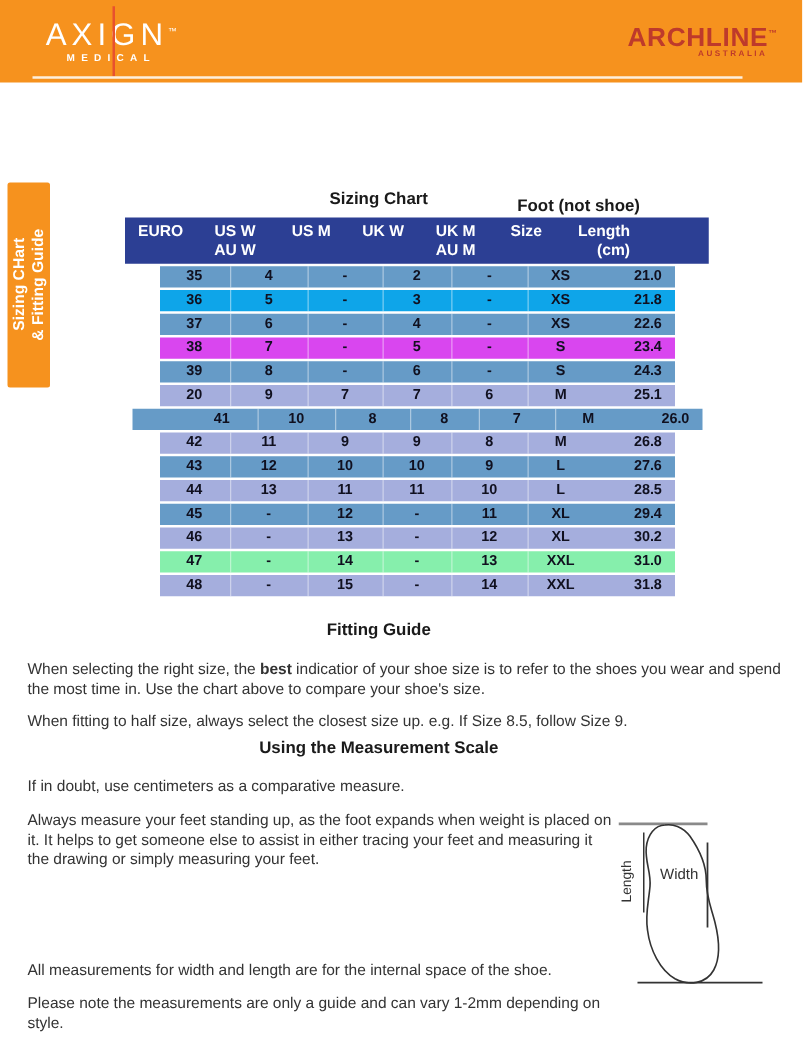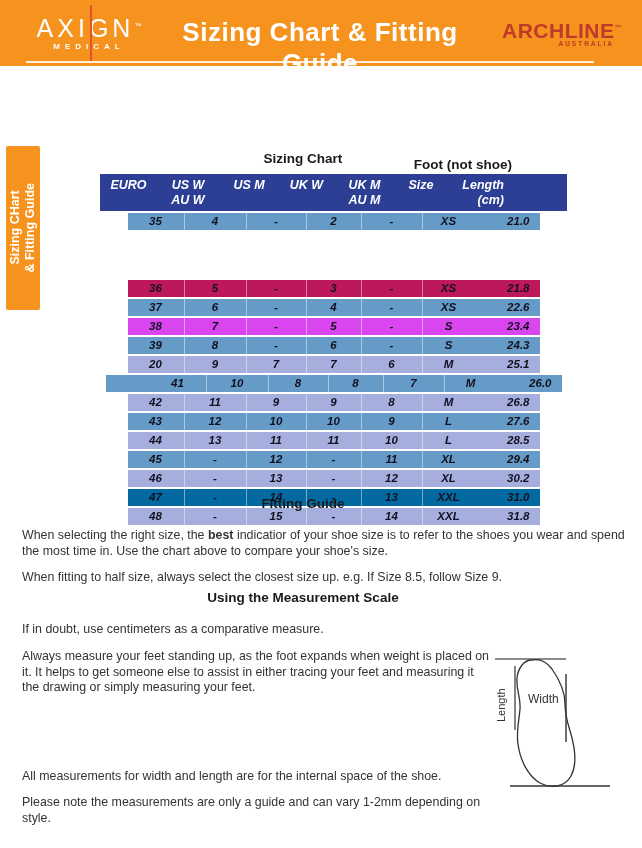--- a/index.html
+++ b/index.html
@@ -28,21 +28,21 @@
     position:absolute;left:6px;top:146px;width:34px;height:164px;background:#F6921E;
     border-radius:2px;display:flex;align-items:center;justify-content:center;
   }
   .side-tab-text{
     writing-mode:vertical-rl;transform:rotate(180deg);
     color:#fff;font-weight:700;font-size:12.5px;line-height:15px;text-align:center;
   }
   
   .chart-title{position:absolute;left:0;top:151px;width:606px;text-align:center;font-weight:700;font-size:13.5px;color:#1a1a1a;}
   .foot-note{position:absolute;left:350px;top:157px;width:162px;text-align:right;font-weight:700;font-size:13.5px;color:#1a1a1a;}
-  .table{position:absolute;left:100px;top:174px;width:467px;font-style:italic;}
+  .table{position:absolute;left:100px;top:174px;width:467px;}
   .thead{display:grid;grid-template-columns:57px 62px 60px 55px 61px 52px 65px;background:#2C3F94;height:37px;margin-bottom:2px;}
   .hcell{color:#fff;font-weight:700;font-size:12.5px;text-align:center;padding-top:4px;line-height:15px;}
   .hcell.c6{text-align:right;padding-right:8px;}
   .tbody{display:flex;flex-direction:column;gap:2px;background:#fff;align-items:center;}
   .trow{display:grid;grid-template-columns:57px 62px 60px 55px 61px 52px 65px;height:17px;}
   .tcell{font-weight:700;font-size:11.5px;color:#10101f;text-align:center;line-height:17px;}
   .tcell.c0,.tcell.c1,.tcell.c2,.tcell.c3,.tcell.c4{border-right:1px solid rgba(255,255,255,.45);}
   .tcell.c6{text-align:right;padding-right:10px;}
   
   .h2{position:absolute;left:0;width:606px;text-align:center;font-weight:700;font-size:13.5px;color:#1a1a1a;}
@@ -55,21 +55,20 @@
 <body>
 
 <div class="page">
 
   <header class="topbar">
     <div class="axign">
       <div class="axign-line"></div>
       <div class="axign-name"><span>AXIGN</span><sup>™</sup></div>
       <div class="axign-sub">MEDICAL</div>
     </div>
-    <div class="doc-title">Sizing Chart &amp; Fitting Guide</div>
     <div class="archline">
       <div class="arch-name"><span>ARCHLINE</span><sup>™</sup></div>
       <div class="arch-sub">AUSTRALIA</div>
     </div>
     <div class="topbar-stripe"></div>
   </header>
 
   <aside class="side-tab">
     <div class="side-tab-text">
       <div>Sizing CHart</div>
@@ -114,21 +113,21 @@
     <div class="tbody">
         <div class="trow" style="background: rgb(102, 155, 199);">
           <div class="tcell c0">35</div>
           <div class="tcell c1">4</div>
           <div class="tcell c2">-</div>
           <div class="tcell c3">2</div>
           <div class="tcell c4">-</div>
           <div class="tcell c5">XS</div>
           <div class="tcell c6">21.0</div>
         </div>
-        <div class="trow" style="background: #be185d; margin-top: 48px;">
+        <div class="trow" style="background: #0ea5e9;">
           <div class="tcell c0">36</div>
           <div class="tcell c1">5</div>
           <div class="tcell c2">-</div>
           <div class="tcell c3">3</div>
           <div class="tcell c4">-</div>
           <div class="tcell c5">XS</div>
           <div class="tcell c6">21.8</div>
         </div>
         <div class="trow" style="background: rgb(102, 155, 199);">
           <div class="tcell c0">37</div>
@@ -213,21 +212,21 @@
         </div>
         <div class="trow" style="background: rgb(165, 174, 221);">
           <div class="tcell c0">46</div>
           <div class="tcell c1">-</div>
           <div class="tcell c2">13</div>
           <div class="tcell c3">-</div>
           <div class="tcell c4">12</div>
           <div class="tcell c5">XL</div>
           <div class="tcell c6">30.2</div>
         </div>
-        <div class="trow" style="background: #0369a1;">
+        <div class="trow" style="background: #86efac;">
           <div class="tcell c0">47</div>
           <div class="tcell c1">-</div>
           <div class="tcell c2">14</div>
           <div class="tcell c3">-</div>
           <div class="tcell c4">13</div>
           <div class="tcell c5">XXL</div>
           <div class="tcell c6">31.0</div>
         </div>
         <div class="trow" style="background: rgb(165, 174, 221);">
           <div class="tcell c0">48</div>

